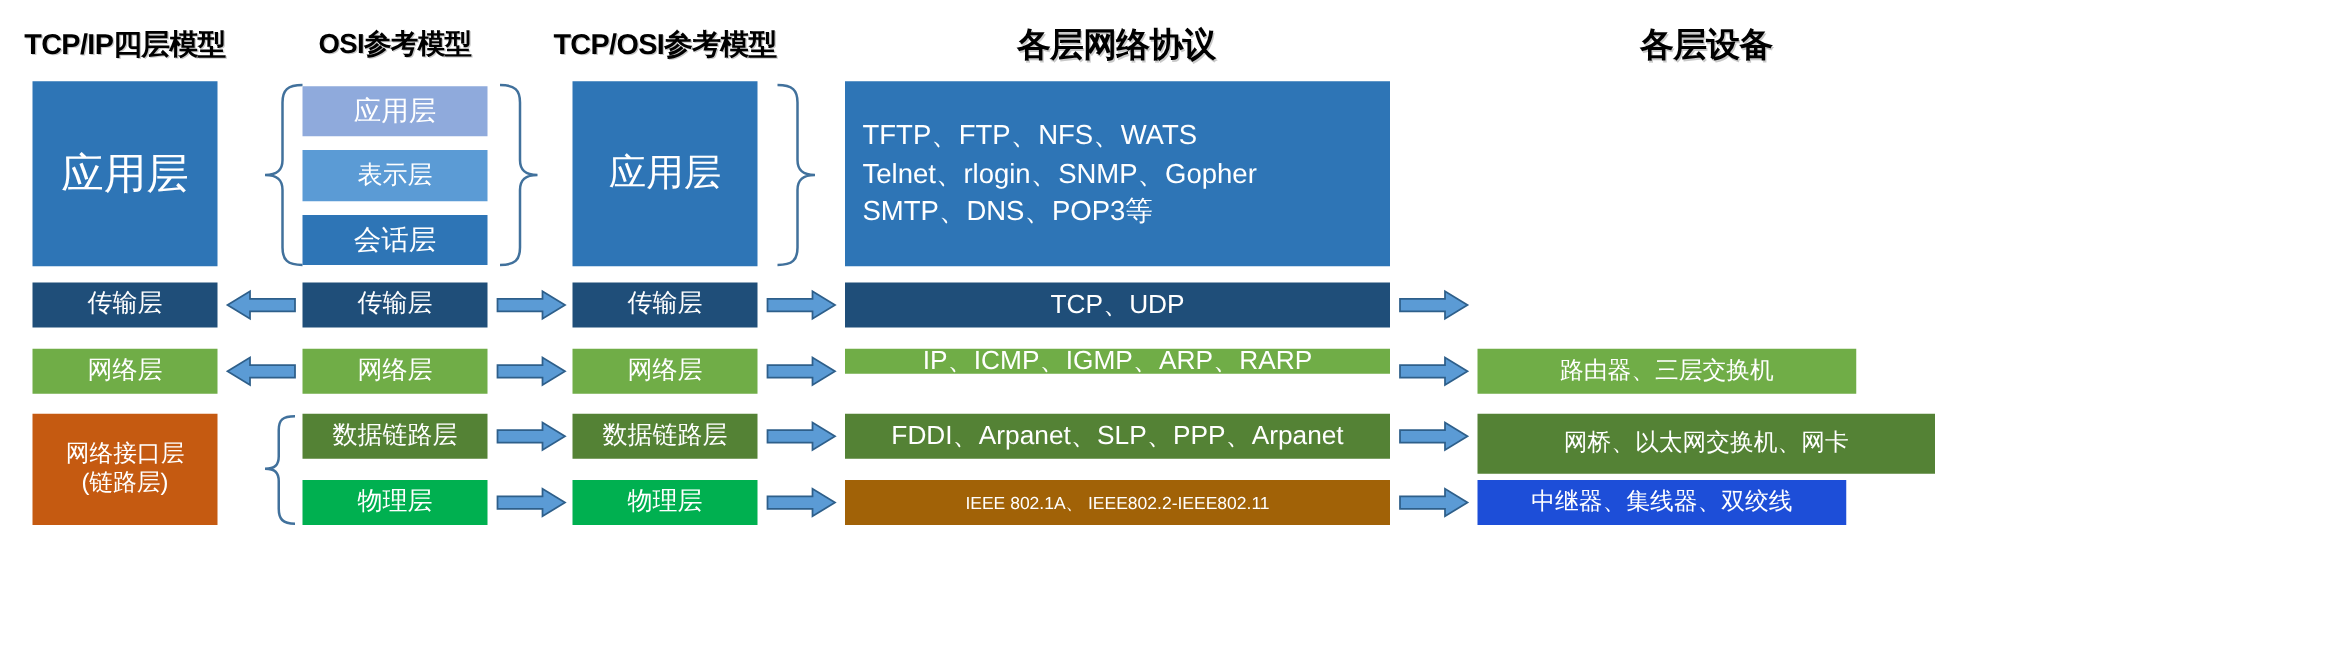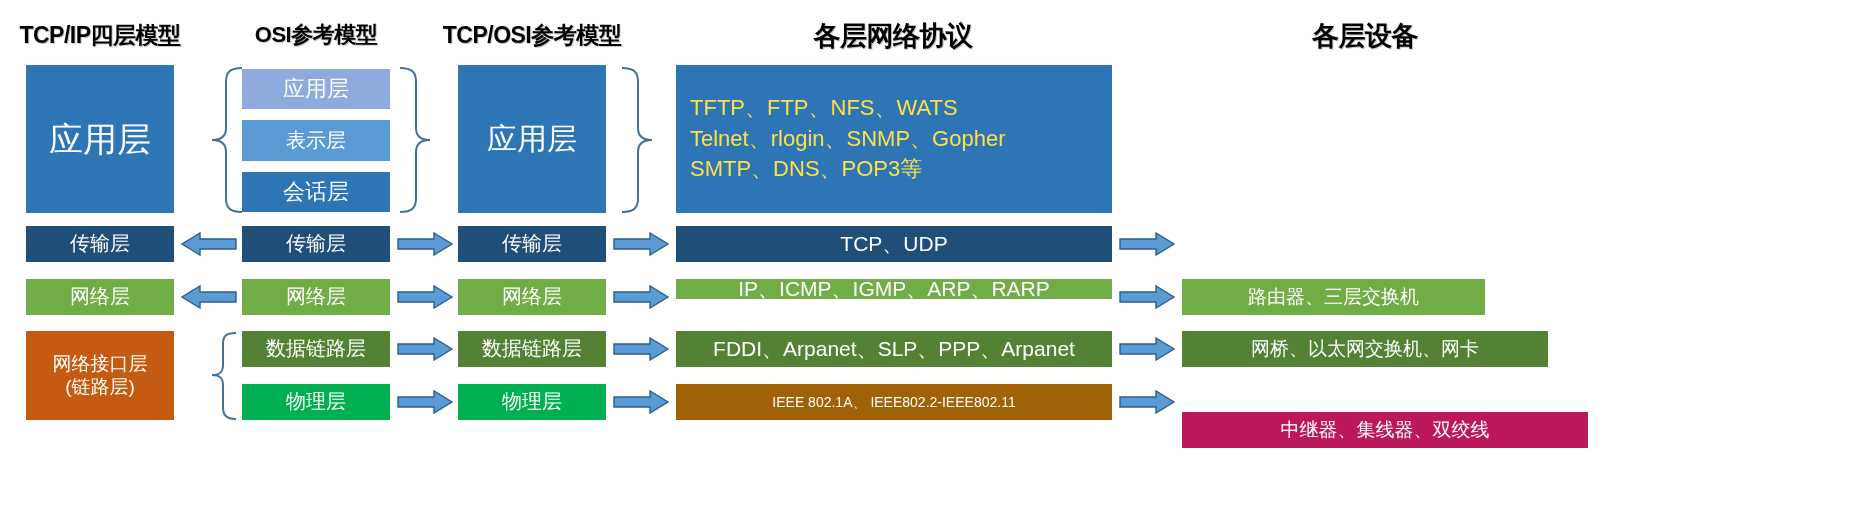--- a/index.html
+++ b/index.html
@@ -32,21 +32,21 @@
     text-align: center;
     line-height: 1.18;
     white-space: pre-line;
   }
 
   .pboxtext {
     position: absolute;
     display: flex;
     align-items: center;
     justify-content: flex-start;
-    color: #fde047;
+    color: #ffffff;
     line-height: 1.38;
     white-space: pre-line;
     padding-left: 16px;
   }
 
   .brace { position: absolute; }
   .arrow { position: absolute; }
   svg { display:block; overflow: visible; }
 </style>
 </head>
@@ -125,23 +125,23 @@
 
   <div class="box" style="left:676px; top:279px; width:436px; height:20px; background:#70AD47; font-size:21px;">IP、ICMP、IGMP、ARP、RARP</div>
 
   <div class="box" style="left:676px; top:331px; width:436px; height:36px; background:#548235; font-size:21px;">FDDI、Arpanet、SLP、PPP、Arpanet</div>
 
   <div class="box" style="left:676px; top:384px; width:436px; height:36px; background:#a16207; font-size:14px;">IEEE 802.1A、 IEEE802.2-IEEE802.11</div>
 
 
   <div class="box" style="left:1182px; top:279px; width:303px; height:36px; background:#70AD47; font-size:19px;">路由器、三层交换机</div>
 
-  <div class="box" style="left:1182px; top:331px; width:366px; height:36px; background:#548235; font-size:19px;">网桥、以太网交换机、网卡</div>
-
-  <div class="box" style="left:1182px; top:384px; width:406px; height:36px; background:#be185d; font-size:19px;margin-top:28px;">中继器、集线器、双绞线</div>
+  <div class="box" style="left:1182px; top:331px; width:366px; height:48px; background:#548235; font-size:19px;">网桥、以太网交换机、网卡</div>
+
+  <div class="box" style="left:1182px; top:384px; width:295px; height:36px; background:#1d4ed8; font-size:19px;">中继器、集线器、双绞线</div>
 
   <div class="arrow" style="left:180px; top:232px; width:58px; height:24px;">
     <svg width="58" height="24" viewBox="0 0 58 24">
       <path d="M56,7 L20,7 L20,1 L2,12 L20,23 L20,17 L56,17 Z" fill="#5B9BD5" stroke="#2E5F8A" stroke-width="1.4"></path>
     </svg>
   </div>
   <div class="arrow" style="left:396px; top:232px; width:58px; height:24px;">
     <svg width="58" height="24" viewBox="0 0 58 24">
       <path d="M2,7 L38,7 L38,1 L56,12 L38,23 L38,17 L2,17 Z" fill="#5B9BD5" stroke="#2E5F8A" stroke-width="1.4"></path>
     </svg>

